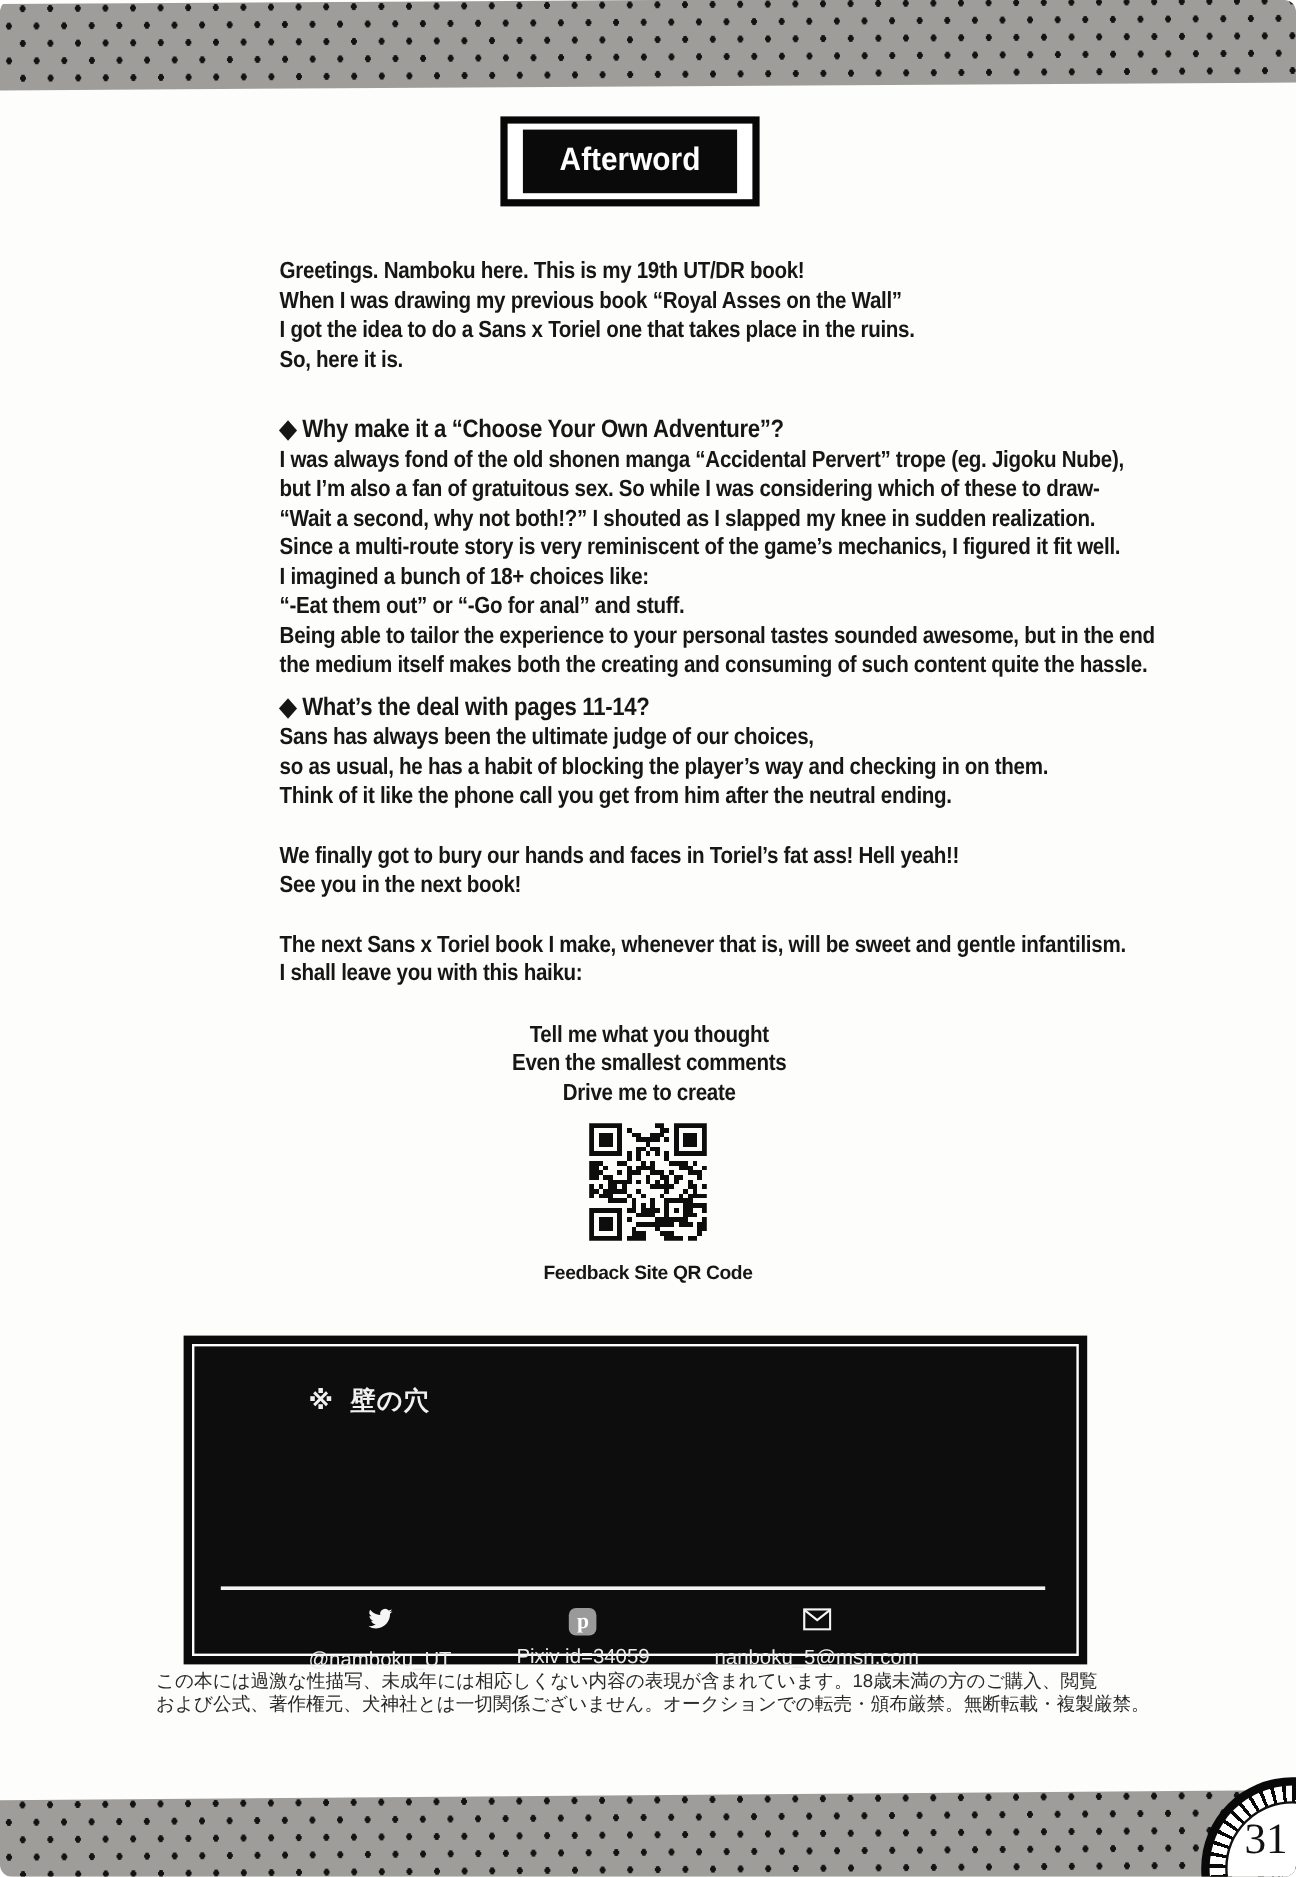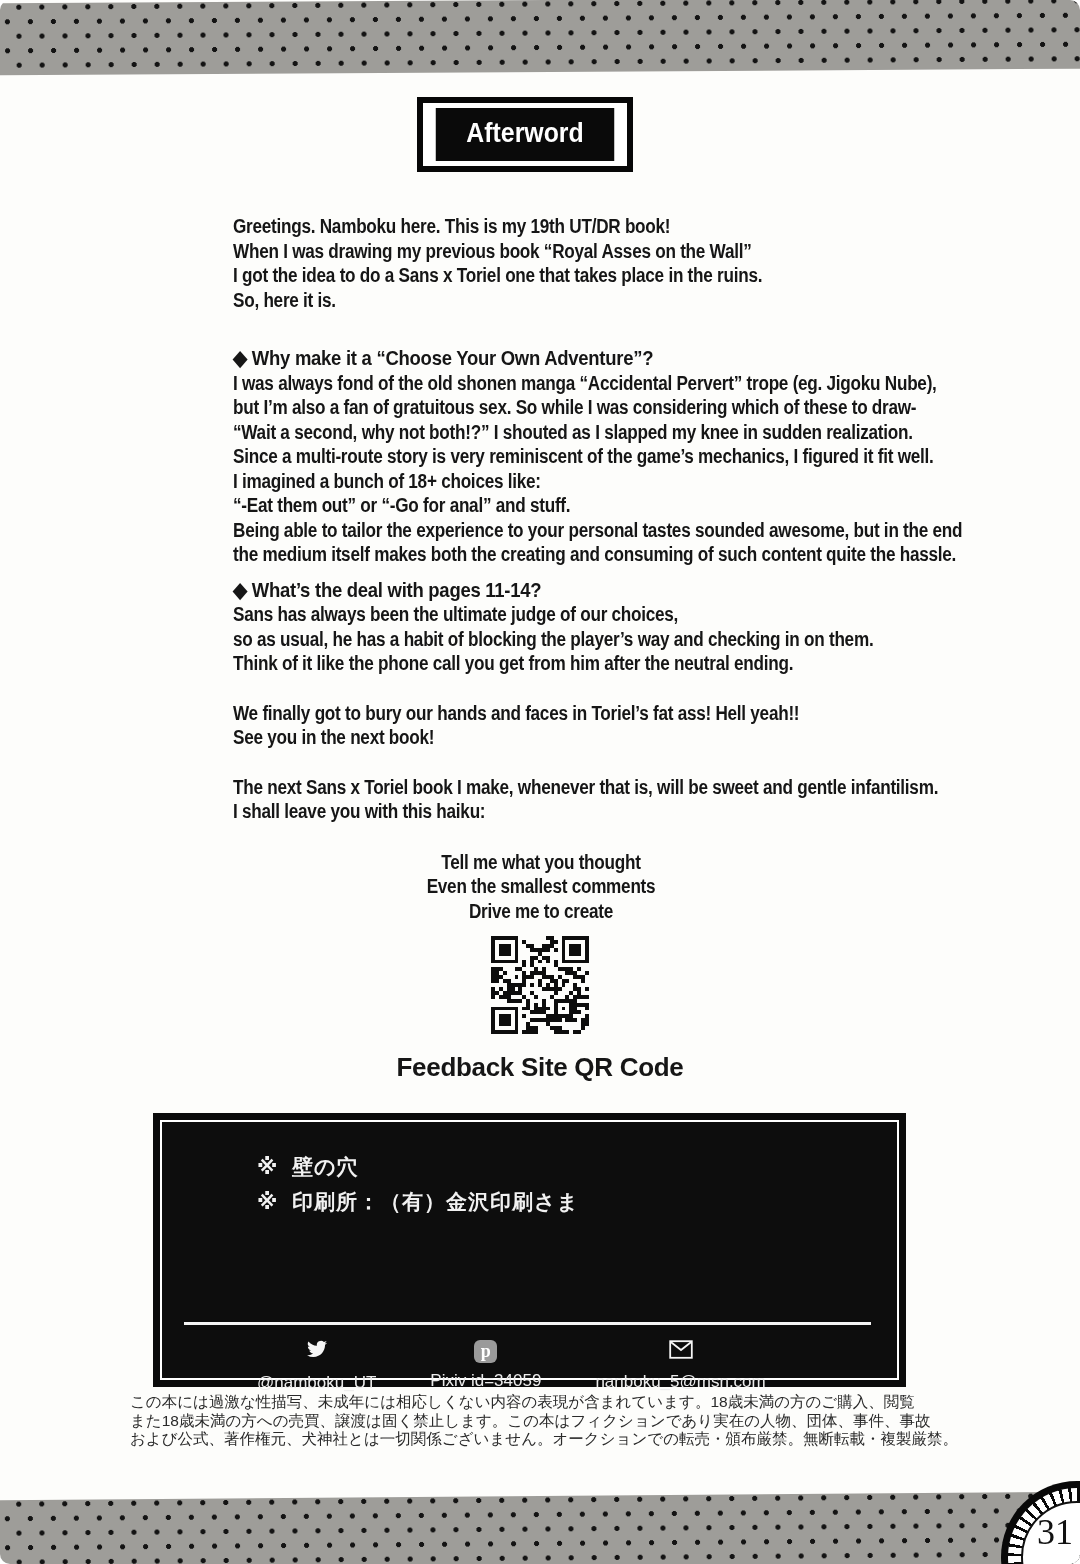--- a/index.html
+++ b/index.html
@@ -71,21 +71,21 @@
 
   
   .qr-wrap{
     position:absolute; left:0; top:936px; width:1080px;
     text-align:center;
   }
   .qr-box{ display:inline-block; width:98px; height:98px; }
   .qr-label{
     margin-top:14px;
     font-weight:bold;
-    font-size:26px;
+    font-size:16px;
     color:#161616;
     letter-spacing:-0.3px;
   }
 
   
   .colophon{
     position:absolute; left:153px; top:1113px; width:753px; height:274px;
     box-sizing:border-box;
     background:#ffffff;
     border:7px solid #0b0b0b;
@@ -530,21 +530,20 @@
           <rect x="22" y="24" width="1" height="1" fill="#0d0d0d"></rect>
         </svg>
     </div>
     <div class="qr-label">Feedback Site QR Code</div>
   </div>
 
   <div class="colophon">
     <div class="colophon-inner">
       <div class="colo-lines">
           <div class="line">※ 壁の穴</div>
-          <div class="line">※ 印刷所：（有）金沢印刷さま</div>
         </div>
       <div class="colo-rule"></div>
       <div class="socials">
         <div class="social-item">
           <span>
             <svg width="22" height="22" viewBox="0 0 24 24" fill="#f5f5f5">
                 <path d="M23 5.1c-.8.36-1.66.6-2.56.72a4.5 4.5 0 0 0 1.97-2.48c-.87.52-1.83.9-2.85 1.1A4.48 4.48 0 0 0 11.9 8.5 12.7 12.7 0 0 1 2.67 3.8a4.48 4.48 0 0 0 1.39 5.98 4.4 4.4 0 0 1-2.03-.56v.06c0 2.17 1.54 3.98 3.59 4.39-.65.18-1.33.2-2.02.08a4.49 4.49 0 0 0 4.19 3.11A9 9 0 0 1 1.14 18.7a12.68 12.68 0 0 0 6.87 2.01c8.24 0 12.75-6.83 12.75-12.75l-.01-.58A9.1 9.1 0 0 0 23 5.1z"></path>
               </svg>
           </span>
           <span>@namboku_UT</span>
@@ -561,21 +560,20 @@
               </svg>
           </span>
           <span>nanboku_5@msn.com</span>
         </div>
       </div>
     </div>
   </div>
 
   <div class="disclaimer">
       <div class="line">この本には過激な性描写、未成年には相応しくない内容の表現が含まれています。18歳未満の方のご購入、閲覧</div>
-      <div class="line">また18歳未満の方への売買、譲渡は固く禁止します。この本はフィクションであり実在の人物、団体、事件、事故</div>
       <div class="line">および公式、著作権元、犬神社とは一切関係ございません。オークションでの転売・頒布厳禁。無断転載・複製厳禁。</div>
     </div>
 
   <div class="dot-band bottom"></div>
 
   <div class="medallion">
     <div class="ticks"></div>
     <div class="inner">
       <span class="page-number">31</span>
     </div>

